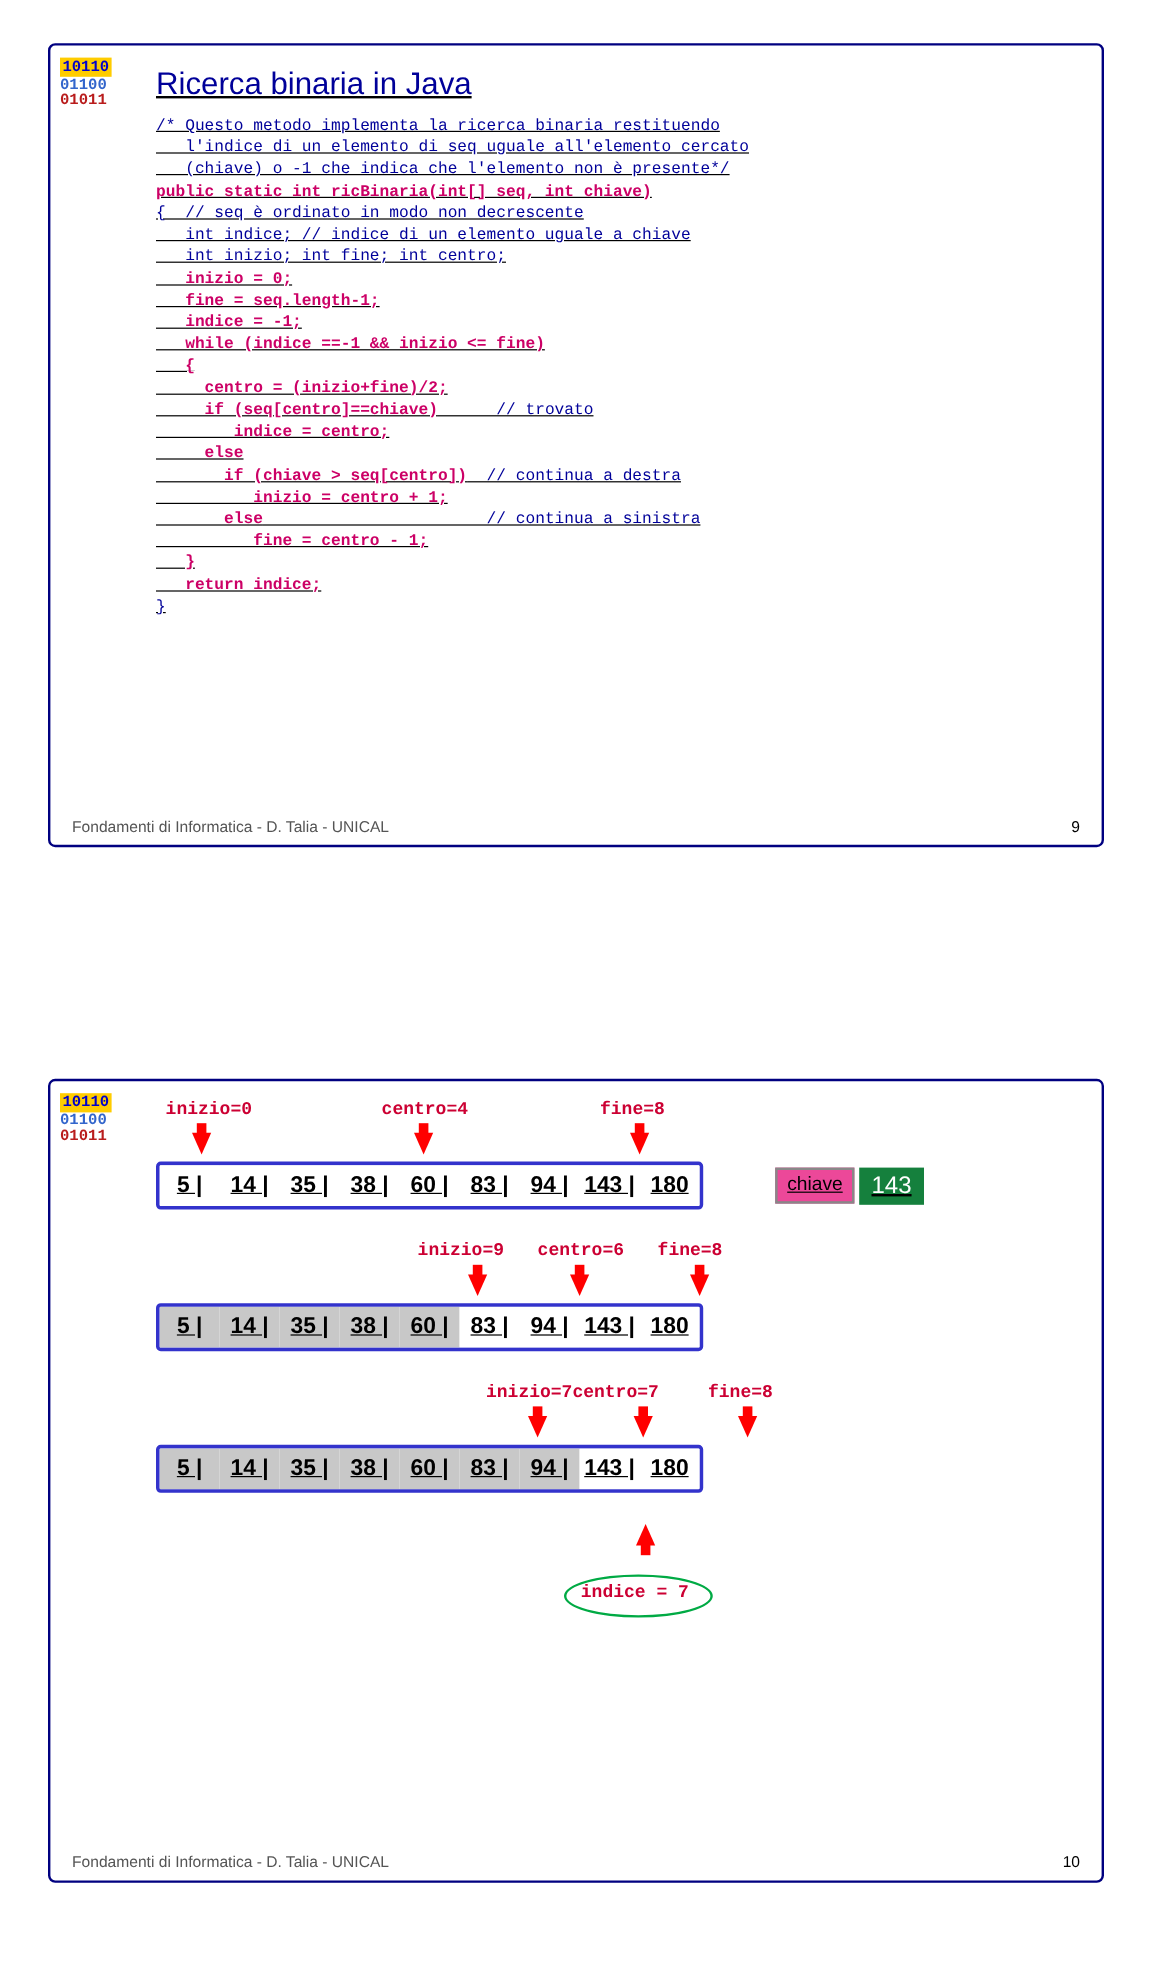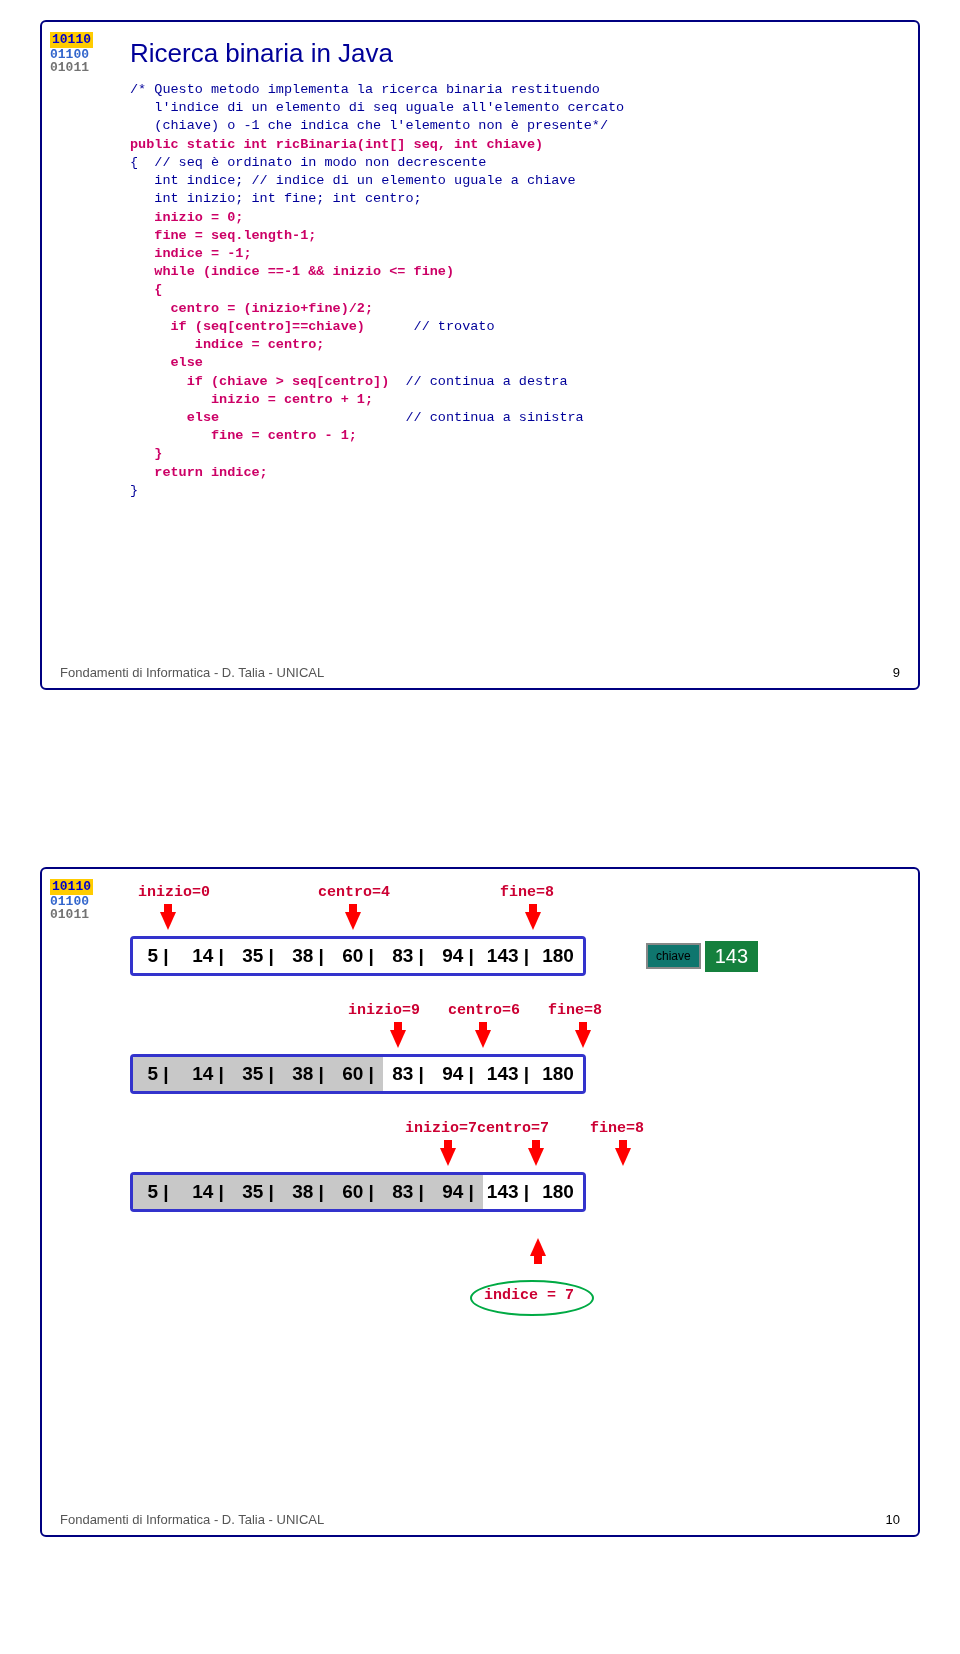--- a/index.html
+++ b/index.html
@@ -9,42 +9,43 @@
     font-family: Arial, sans-serif;
     width: 960px;
   }
   .slide {
     width: 960px;
     height: 827px;
     box-sizing: border-box;
     position: relative;
   }
   .slide-inner {
-    margin: 20px 40px;
+    margin: 36px 40px;
     border: 2px solid #000080;
     border-radius: 6px;
     padding: 10px 18px 21px 18px;
     position: relative;
     min-height: 670px;
     box-sizing: border-box;
+    text-decoration: underline;
   }
   .logo-block {
     position: absolute;
     left: 8px;
     top: 10px;
     width: 54px;
     line-height: 1.05;
     font-family: "Courier New", monospace;
     font-size: 13px;
     color: #0000cc;
     font-weight: bold;
   }
   .logo-block .r1 { background: #ffcc00; display: inline-block; padding: 1px 2px; }
   .logo-block .r2 { color: #3366cc; }
-  .logo-block .r3 { color: #737373; }
+  .logo-block .r3 { color: #b91c1c; }
   .title {
     color: #000099;
     font-size: 26px;
     margin: 6px 0 12px 70px;
     font-weight: normal;
   }
   .code {
     font-family: "Courier New", monospace;
     font-size: 13.5px;
     line-height: 1.35;
@@ -112,23 +113,23 @@
   }
   .seq-box .grey { background: #c8c8c8; }
   .chiave-group {
     display: inline-flex;
     align-items: center;
     margin-left: 60px;
   }
   .chiave-box {
     border: 2px solid #888;
     padding: 4px 8px;
-    font-size: 12px;
+    font-size: 16px;
     color: #000;
-    background: #0f766e;
+    background: #ec4899;
   }
   .chiave-val {
     background: #15803d;
     color: #fff;
     font-size: 20px;
     padding: 4px 10px;
     margin-left: 4px;
   }
   .step-block { margin-bottom: 8px; position: relative; }
   .up-arrow {

